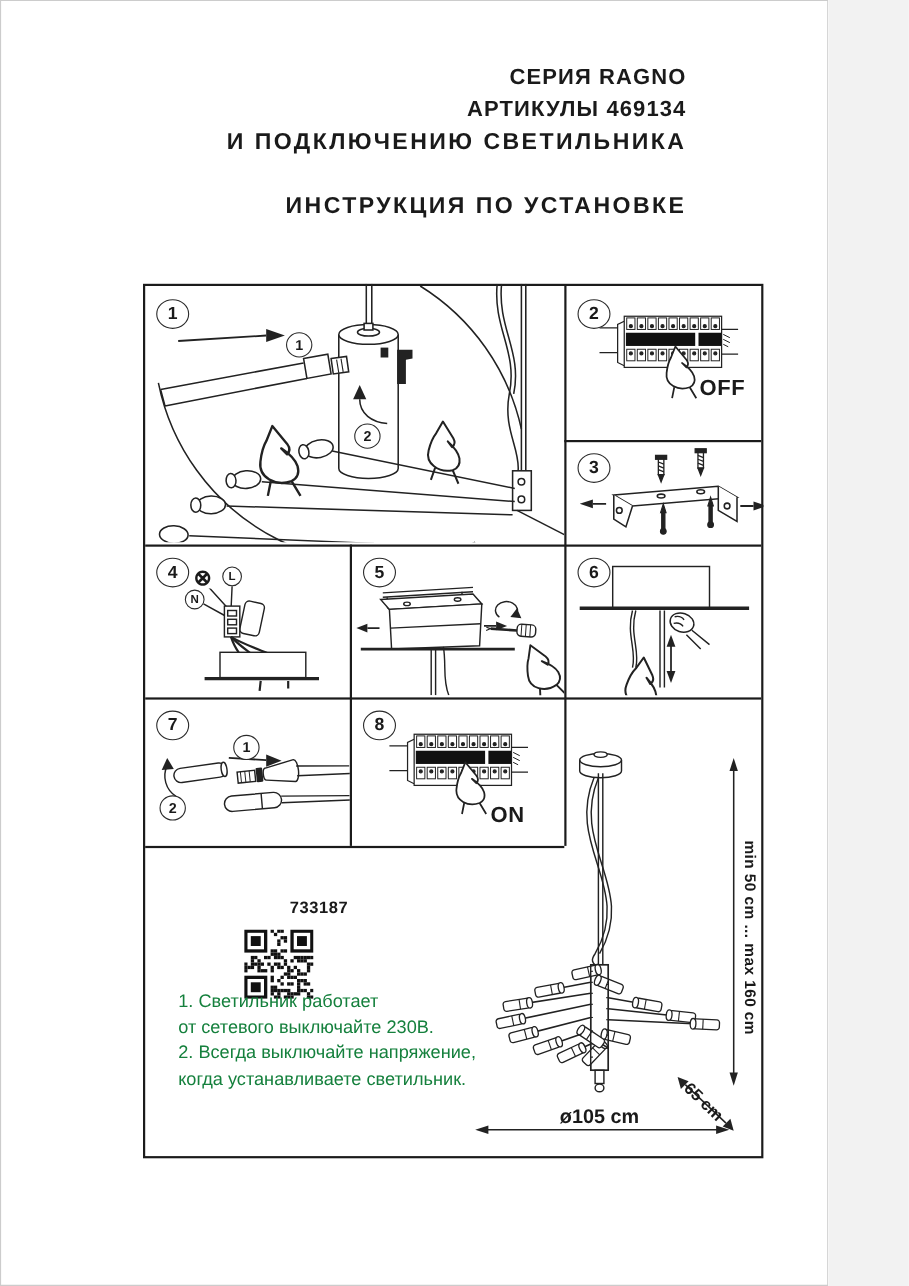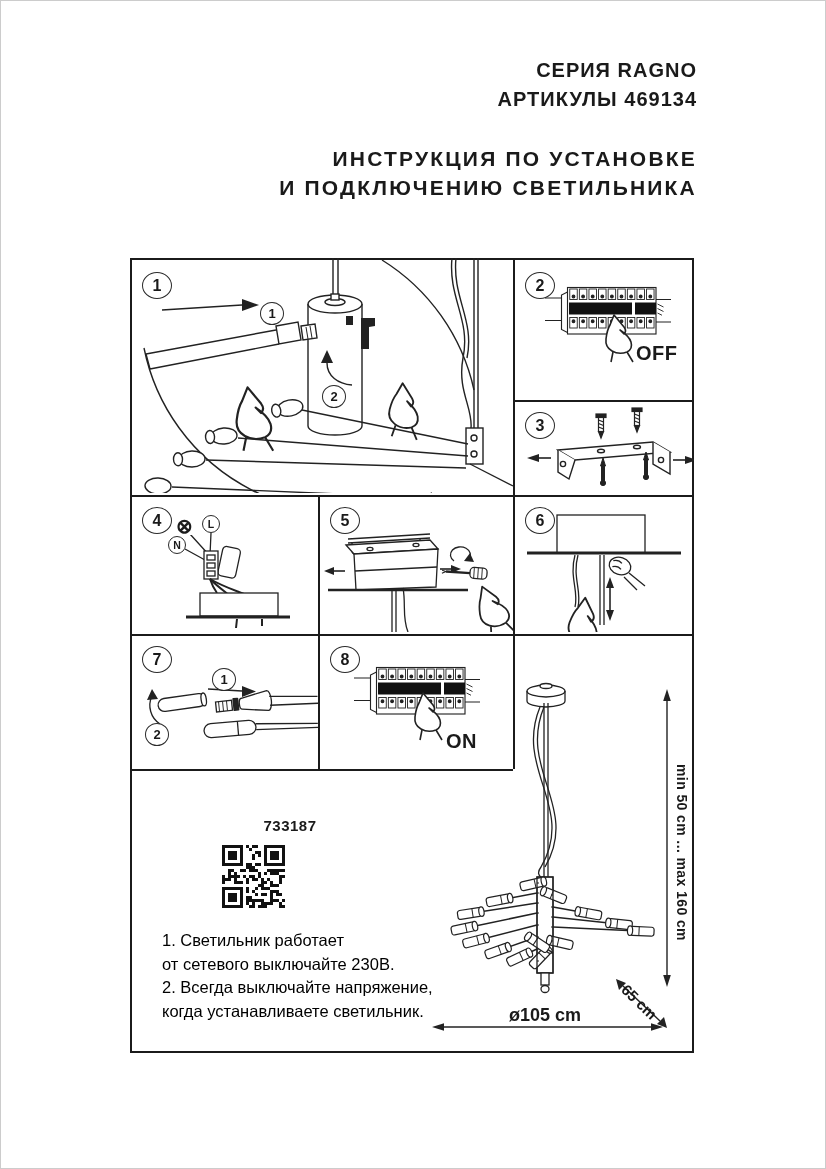--- a/index.html
+++ b/index.html
@@ -1,16 +1,16 @@
 <!DOCTYPE html>
 <html><head>
 <meta charset="utf-8">
 <style>
   html,body{margin:0;padding:0;background:#f2f2f2;}
-  .page{position:relative;width:826px;height:1169px;background:#ffffff;overflow:hidden;
+  .page{position:relative;width:753px;height:1169px;background:#ffffff;overflow:hidden;
         box-shadow:inset 0 0 0 1px #cccccc;
         font-family:"Liberation Sans", sans-serif;color:#1a1a1a;}
   .abs{position:absolute;}
   
   .header{position:absolute;top:56px;right:129px;text-align:right;}
   .hdr-line1,.hdr-line2{font-size:20px;font-weight:bold;letter-spacing:1px;line-height:29px;}
   .hdr-title{margin-top:30px;font-size:21px;font-weight:bold;letter-spacing:2.2px;line-height:29px;}
   
   .grid{position:absolute;left:130px;top:258px;width:564px;height:795px;
         border:2px solid #1b1b1b;box-sizing:border-box;}
@@ -23,21 +23,21 @@
           display:flex;align-items:center;justify-content:center;
           font-size:13px;font-weight:bold;box-sizing:border-box;background:#fff;}
   .termnum{position:absolute;width:18px;height:18px;border:1.4px solid #2a2a2a;border-radius:50%;
            display:flex;align-items:center;justify-content:center;
            font-size:10.5px;font-weight:bold;box-sizing:border-box;background:#fff;}
   .termplain{position:absolute;font-size:20px;font-weight:bold;line-height:18px;background:#fff;}
   .switchlabel{position:absolute;font-size:20px;font-weight:600;letter-spacing:0.5px;}
   
   .prodcode{position:absolute;left:219px;top:817px;width:68px;text-align:center;
             font-size:15px;font-weight:bold;letter-spacing:0.5px;margin-left:37px;}
-  .notes{position:absolute;left:162px;top:929px;font-size:16.5px;line-height:23.5px;color:#000000;}
+  .notes{position:absolute;left:162px;top:899px;font-size:16.5px;line-height:23.5px;color:#15803d;}
   .dim-v{position:absolute;left:674px;top:764px;writing-mode:vertical-rl;
          font-size:14px;font-weight:600;letter-spacing:0.4px;}
   .dim-d{position:absolute;left:490px;top:1005px;width:110px;text-align:center;
          font-size:18px;font-weight:600;}
   .dim-65{position:absolute;left:630px;top:981px;font-size:15px;font-weight:600;
           transform:rotate(44deg);transform-origin:left top;}
   svg{display:block;}
   .ill{position:absolute;pointer-events:none;}
 </style>
 </head>
@@ -107,22 +107,22 @@
         <path d="M-2.5,8 L0,0 L2.5,8 Z" fill="#222"></path>
         <rect x="-1.5" y="8" width="3" height="15" fill="#222"></rect>
         <circle cx="0" cy="25" r="2.6" fill="#222"></circle>
       </g>
     </defs>
   </svg>
 
   <div class="header">
     <div class="hdr-line1">СЕРИЯ RAGNO</div>
     <div class="hdr-line2">АРТИКУЛЫ 469134</div>
+    <div class="hdr-title" style="margin-top:0;">И ПОДКЛЮЧЕНИЮ СВЕТИЛЬНИКА</div>
     <div class="hdr-title">ИНСТРУКЦИЯ ПО УСТАНОВКЕ</div>
-    <div class="hdr-title" style="margin-top:0;">И ПОДКЛЮЧЕНИЮ СВЕТИЛЬНИКА</div>
   </div>
 
   <div class="grid">
     <div class="gline" style="left:381px;top:0;width:2px;height:509px;"></div>
     <div class="gline" style="left:186px;top:235px;width:2px;height:274px;"></div>
     <div class="gline" style="left:381px;top:140px;width:179px;height:2px;"></div>
     <div class="gline" style="left:0;top:235px;width:560px;height:2px;"></div>
     <div class="gline" style="left:0;top:374px;width:560px;height:2px;"></div>
     <div class="gline" style="left:0;top:509px;width:381px;height:2px;"></div>
   </div>

